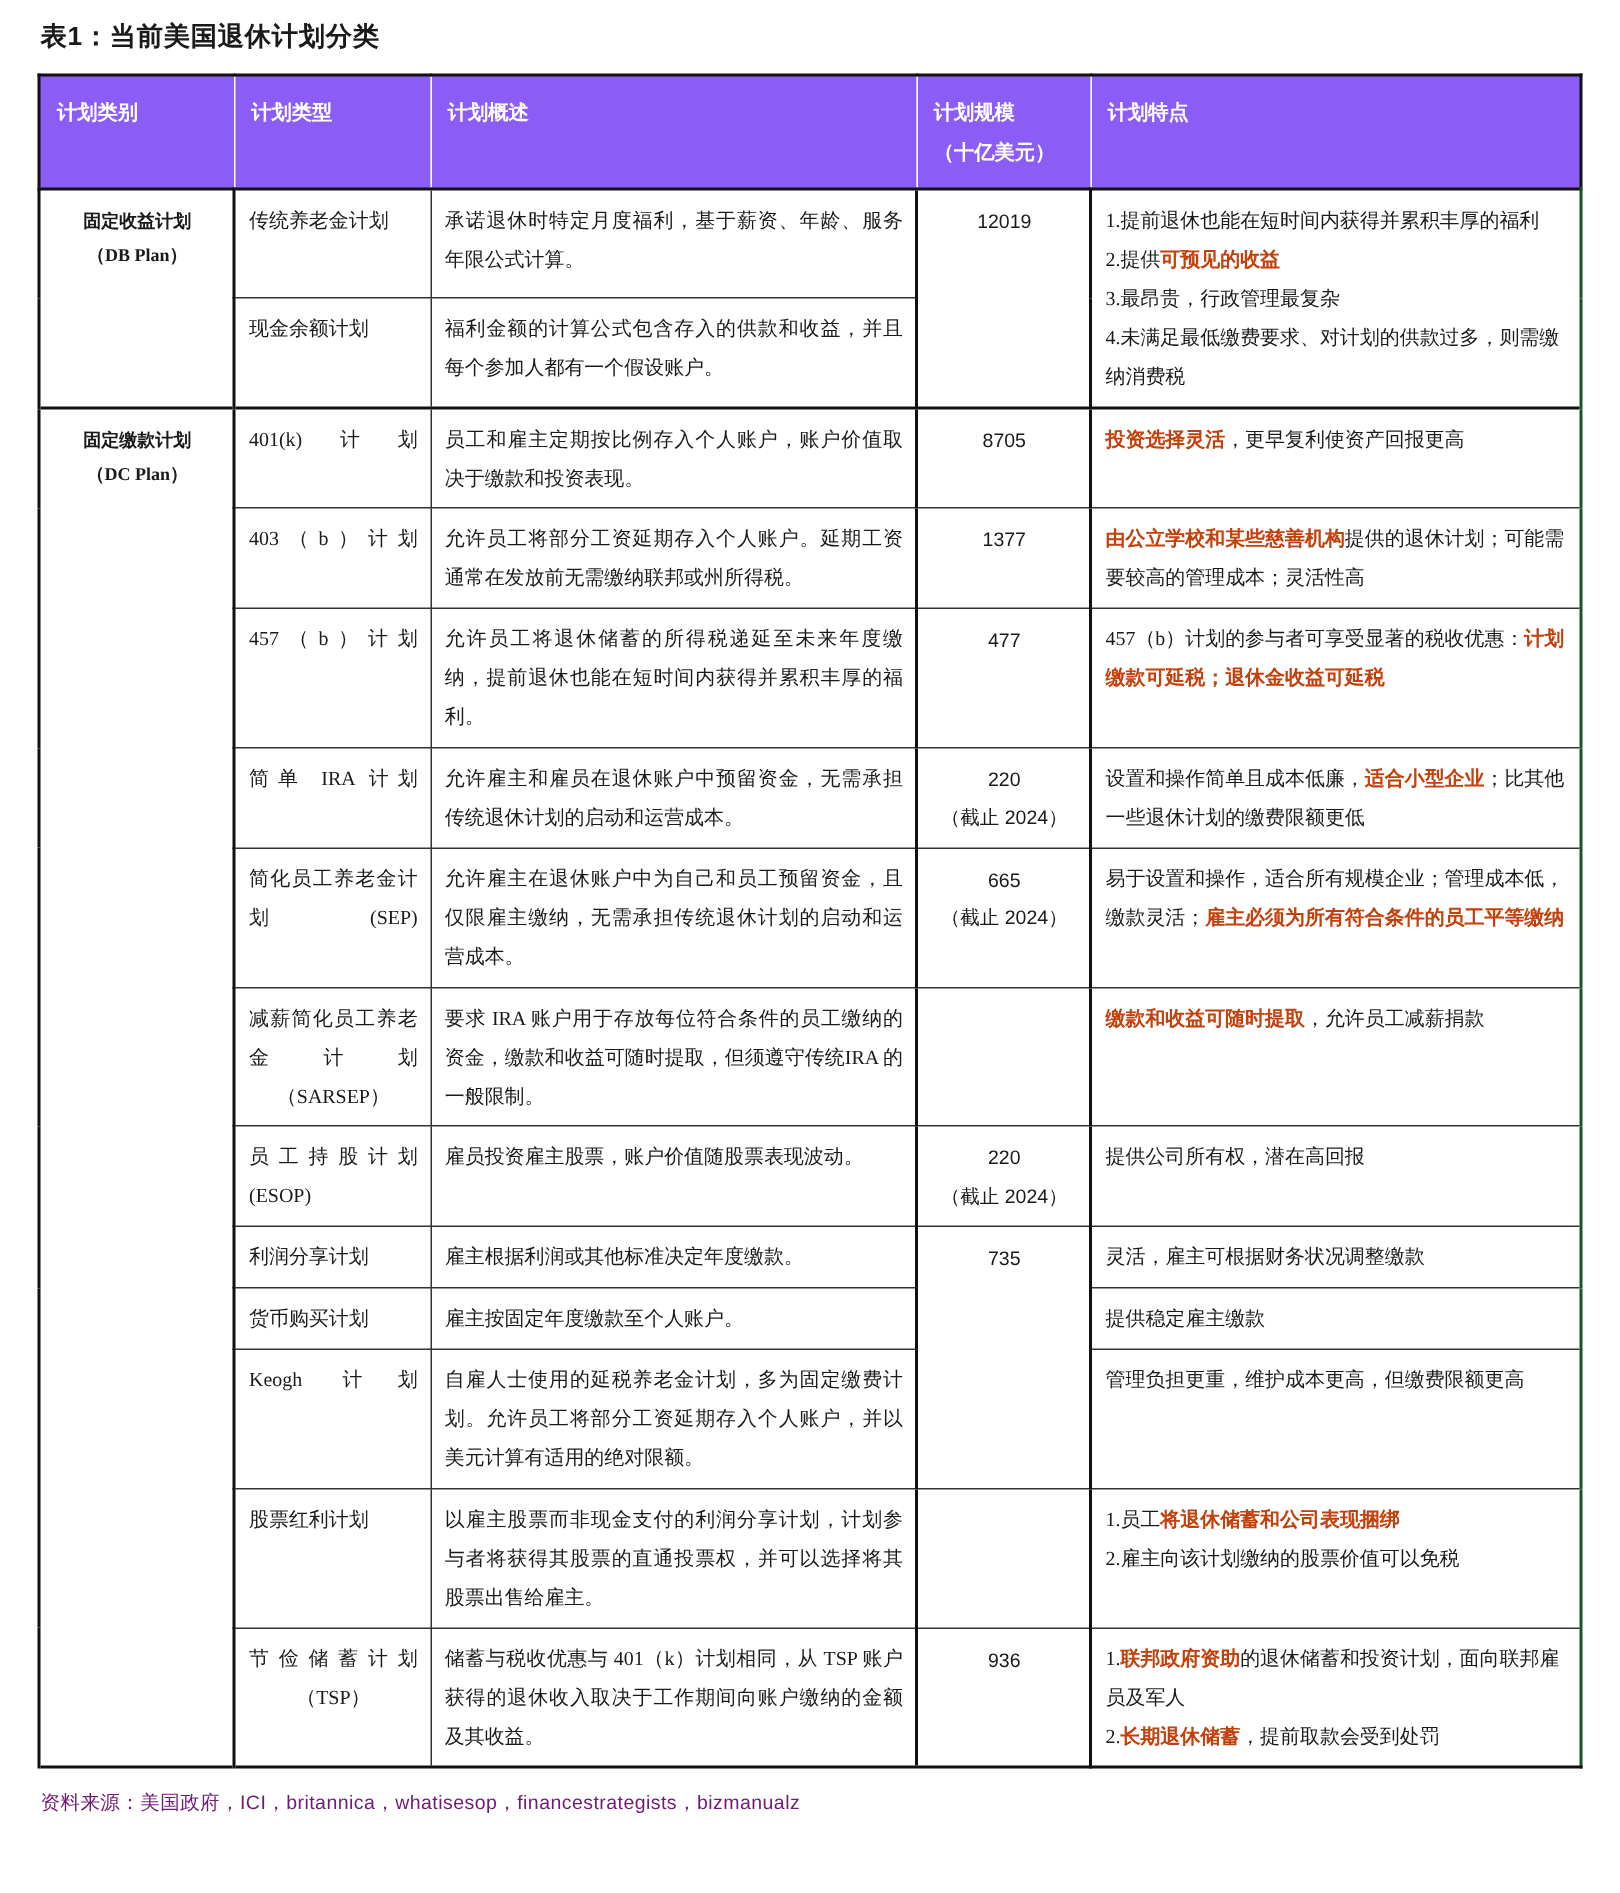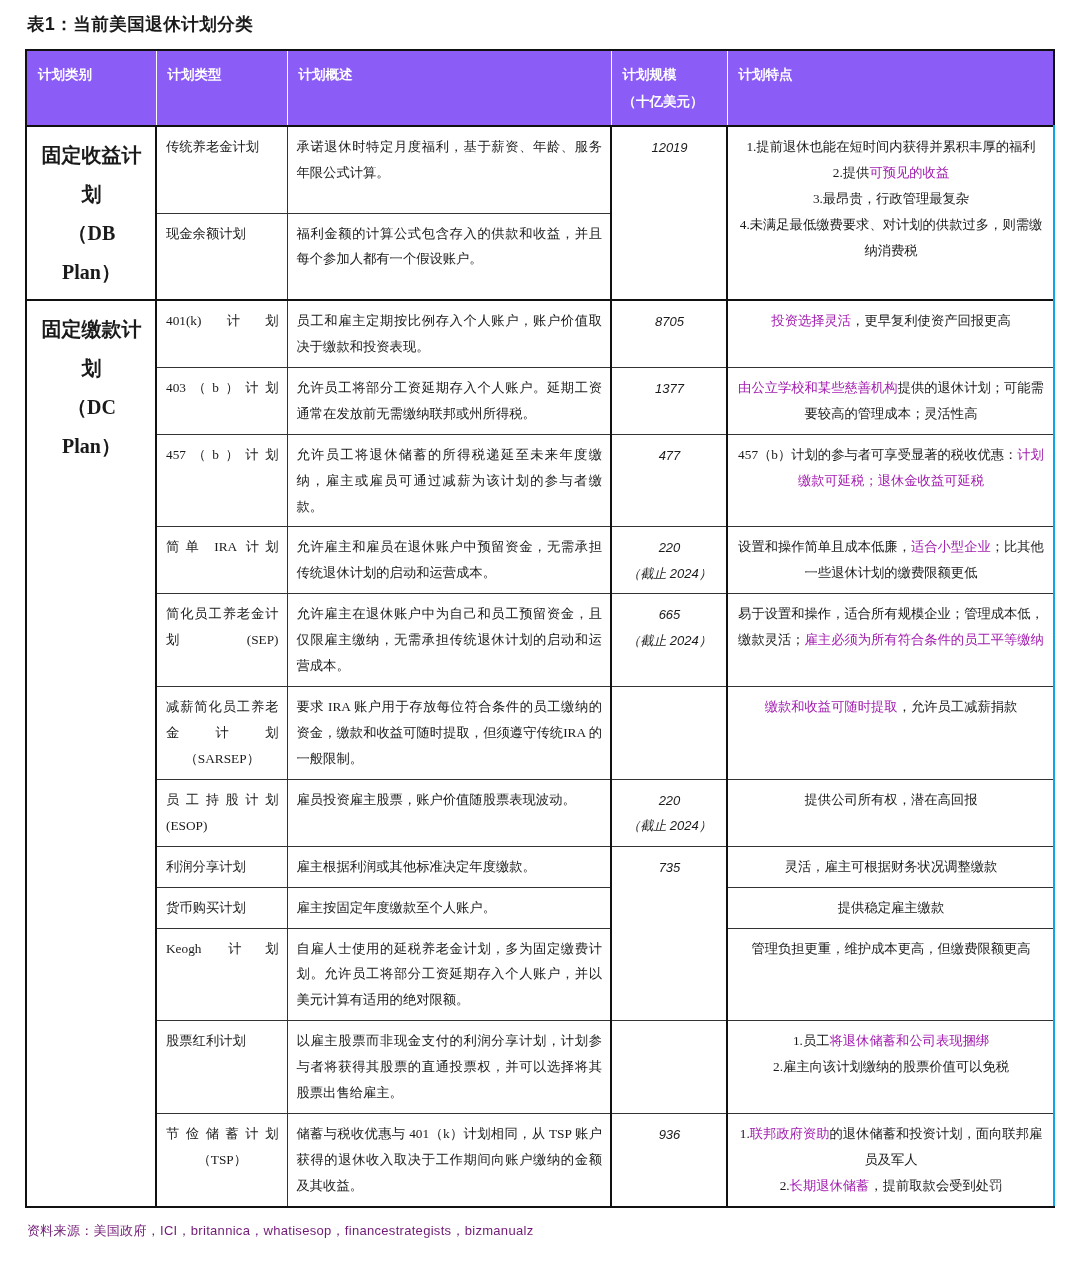--- a/index.html
+++ b/index.html
@@ -64,21 +64,21 @@
     border: 1px solid #333;
     vertical-align: top;
     font-size: 13.3px;
     line-height: 1.95;
     padding: 7px 8px 7px 9px;
     box-sizing: border-box;
   }
   tbody td.cat {
     text-align: center;
     font-weight: bold;
-    font-size: 20px;
+    font-size: 12px;
     padding-top: 9px;
     border-left: 2px solid #111;
     border-right: 2px solid #111;
   }
   tbody td.cat .sub {
     display: block;
     font-weight: bold;
   }
   tbody td.ptype {
     text-align: left;
@@ -96,31 +96,30 @@
     text-align: justify;
     border-left: 1px solid #333;
   }
   tbody td.size {
     text-align: center;
     font-family: "Liberation Sans", "DejaVu Sans", sans-serif;
     font-size: 13px;
     border-left: 2px solid #111;
     border-right: 2px solid #111;
     padding-top: 8px;
-    font-style: italic;
   }
   tbody td.size .yr { display: block; }
   tbody td.feat {
-    text-align: center;
-    border-right: 2px solid #0ea5e9;
+    text-align: left;
+    border-right: 2px solid #14532d;
   }
   tbody tr.band-start > td { border-top: 2px solid #111; }
   tbody tr:last-child > td { border-bottom: 2px solid #111; }
 
-  .r { color: #a21caf; font-weight: normal; }
+  .r { color: #c2410c; font-weight: bold; }
   .line { display: block; }
 
   .source {
     margin-top: 14px;
     font-family: "Liberation Sans", "DejaVu Sans", sans-serif;
     font-size: 13px;
     color: #701a75;
     letter-spacing: 0.3px;
     padding-left: 2px;
   }
@@ -187,21 +186,21 @@
         <tr>
           <td class="ptype just"><span>403（b）计划</span></td>
           <td class="desc">允许员工将部分工资延期存入个人账户。延期工资通常在发放前无需缴纳联邦或州所得税。</td>
           <td class="size" rowspan="1"><span>1377</span></td>
           <td class="feat" rowspan="1">
             <div><span class="r">由公立学校和某些慈善机构</span><span>提供的退休计划；可能需要较高的管理成本；灵活性高</span></div>
           </td>
         </tr>
         <tr>
           <td class="ptype just"><span>457（b）计划</span></td>
-          <td class="desc">允许员工将退休储蓄的所得税递延至未来年度缴纳，雇主或雇员可通过减薪为该计划的参与者缴款。</td>
+          <td class="desc">允许员工将退休储蓄的所得税递延至未来年度缴纳，提前退休也能在短时间内获得并累积丰厚的福利。</td>
           <td class="size" rowspan="1"><span>477</span></td>
           <td class="feat" rowspan="1">
             <div><span>457（b）计划的参与者可享受显著的税收优惠：</span><span class="r">计划缴款可延税；退休金收益可延税</span></div>
           </td>
         </tr>
         <tr>
           <td class="ptype just"><span>简单 IRA 计划</span></td>
           <td class="desc">允许雇主和雇员在退休账户中预留资金，无需承担传统退休计划的启动和运营成本。</td>
           <td class="size" rowspan="1"><span>220</span><span class="yr">（截止 2024）</span></td>
           <td class="feat" rowspan="1">

